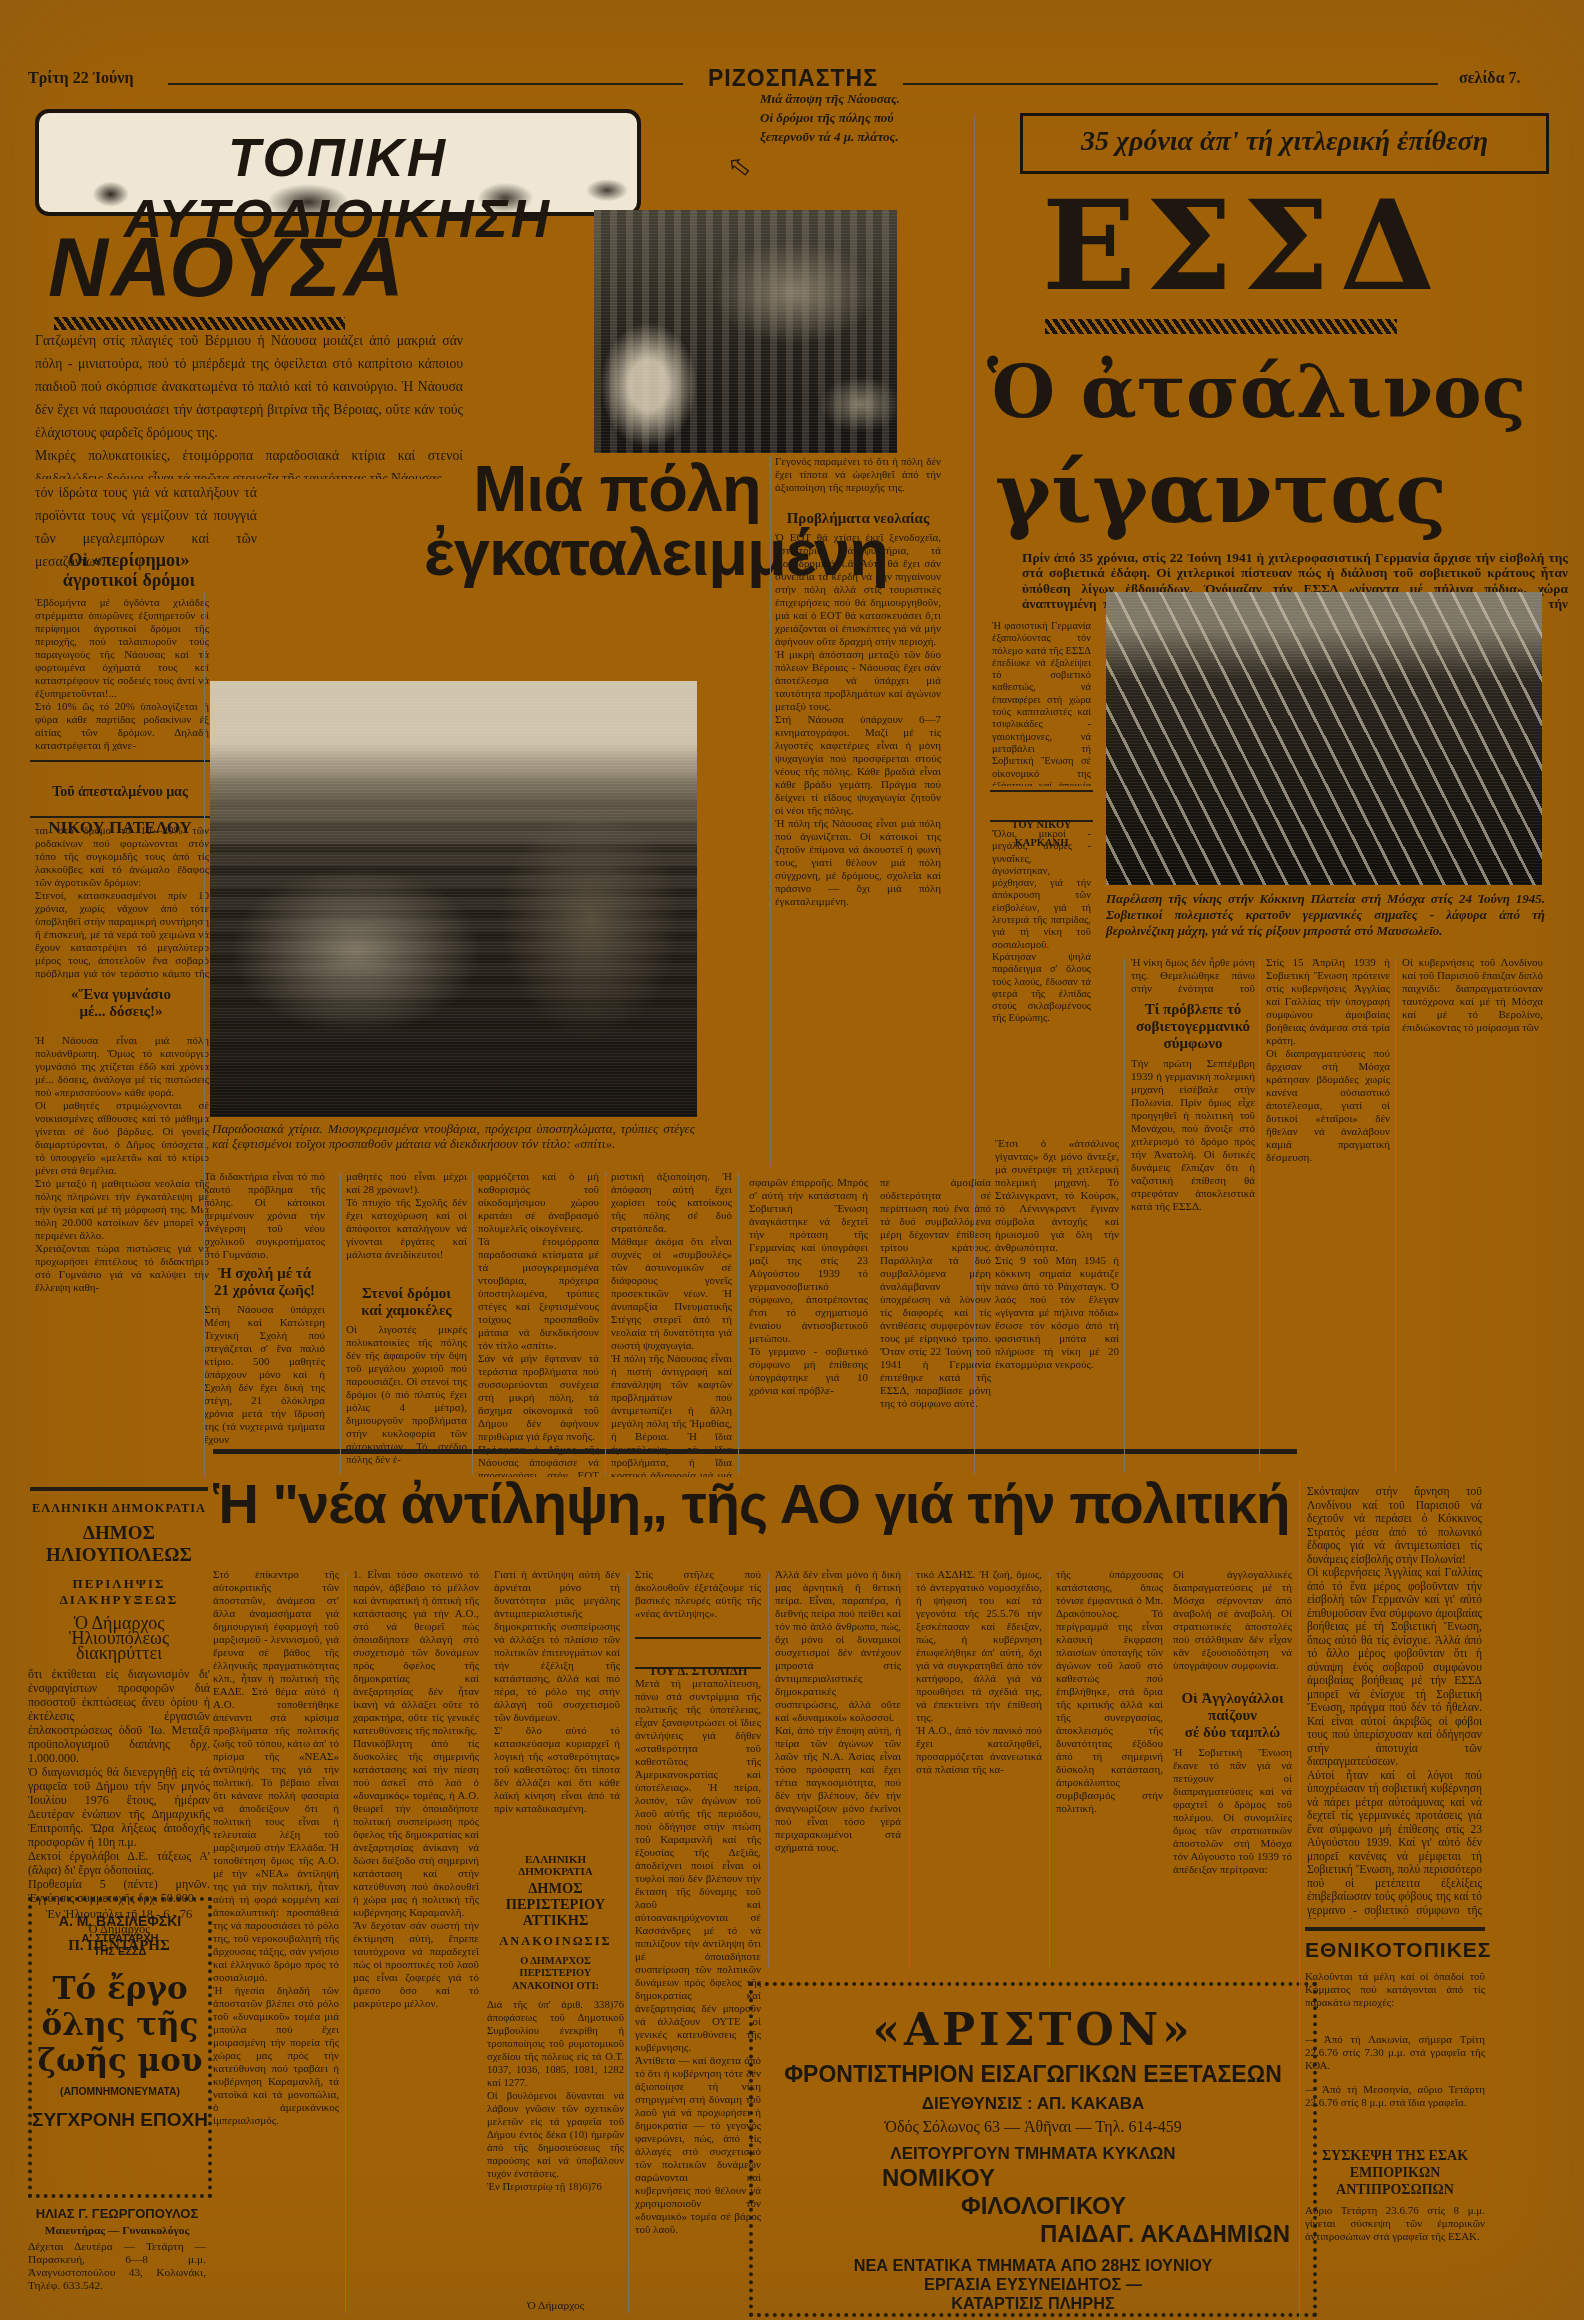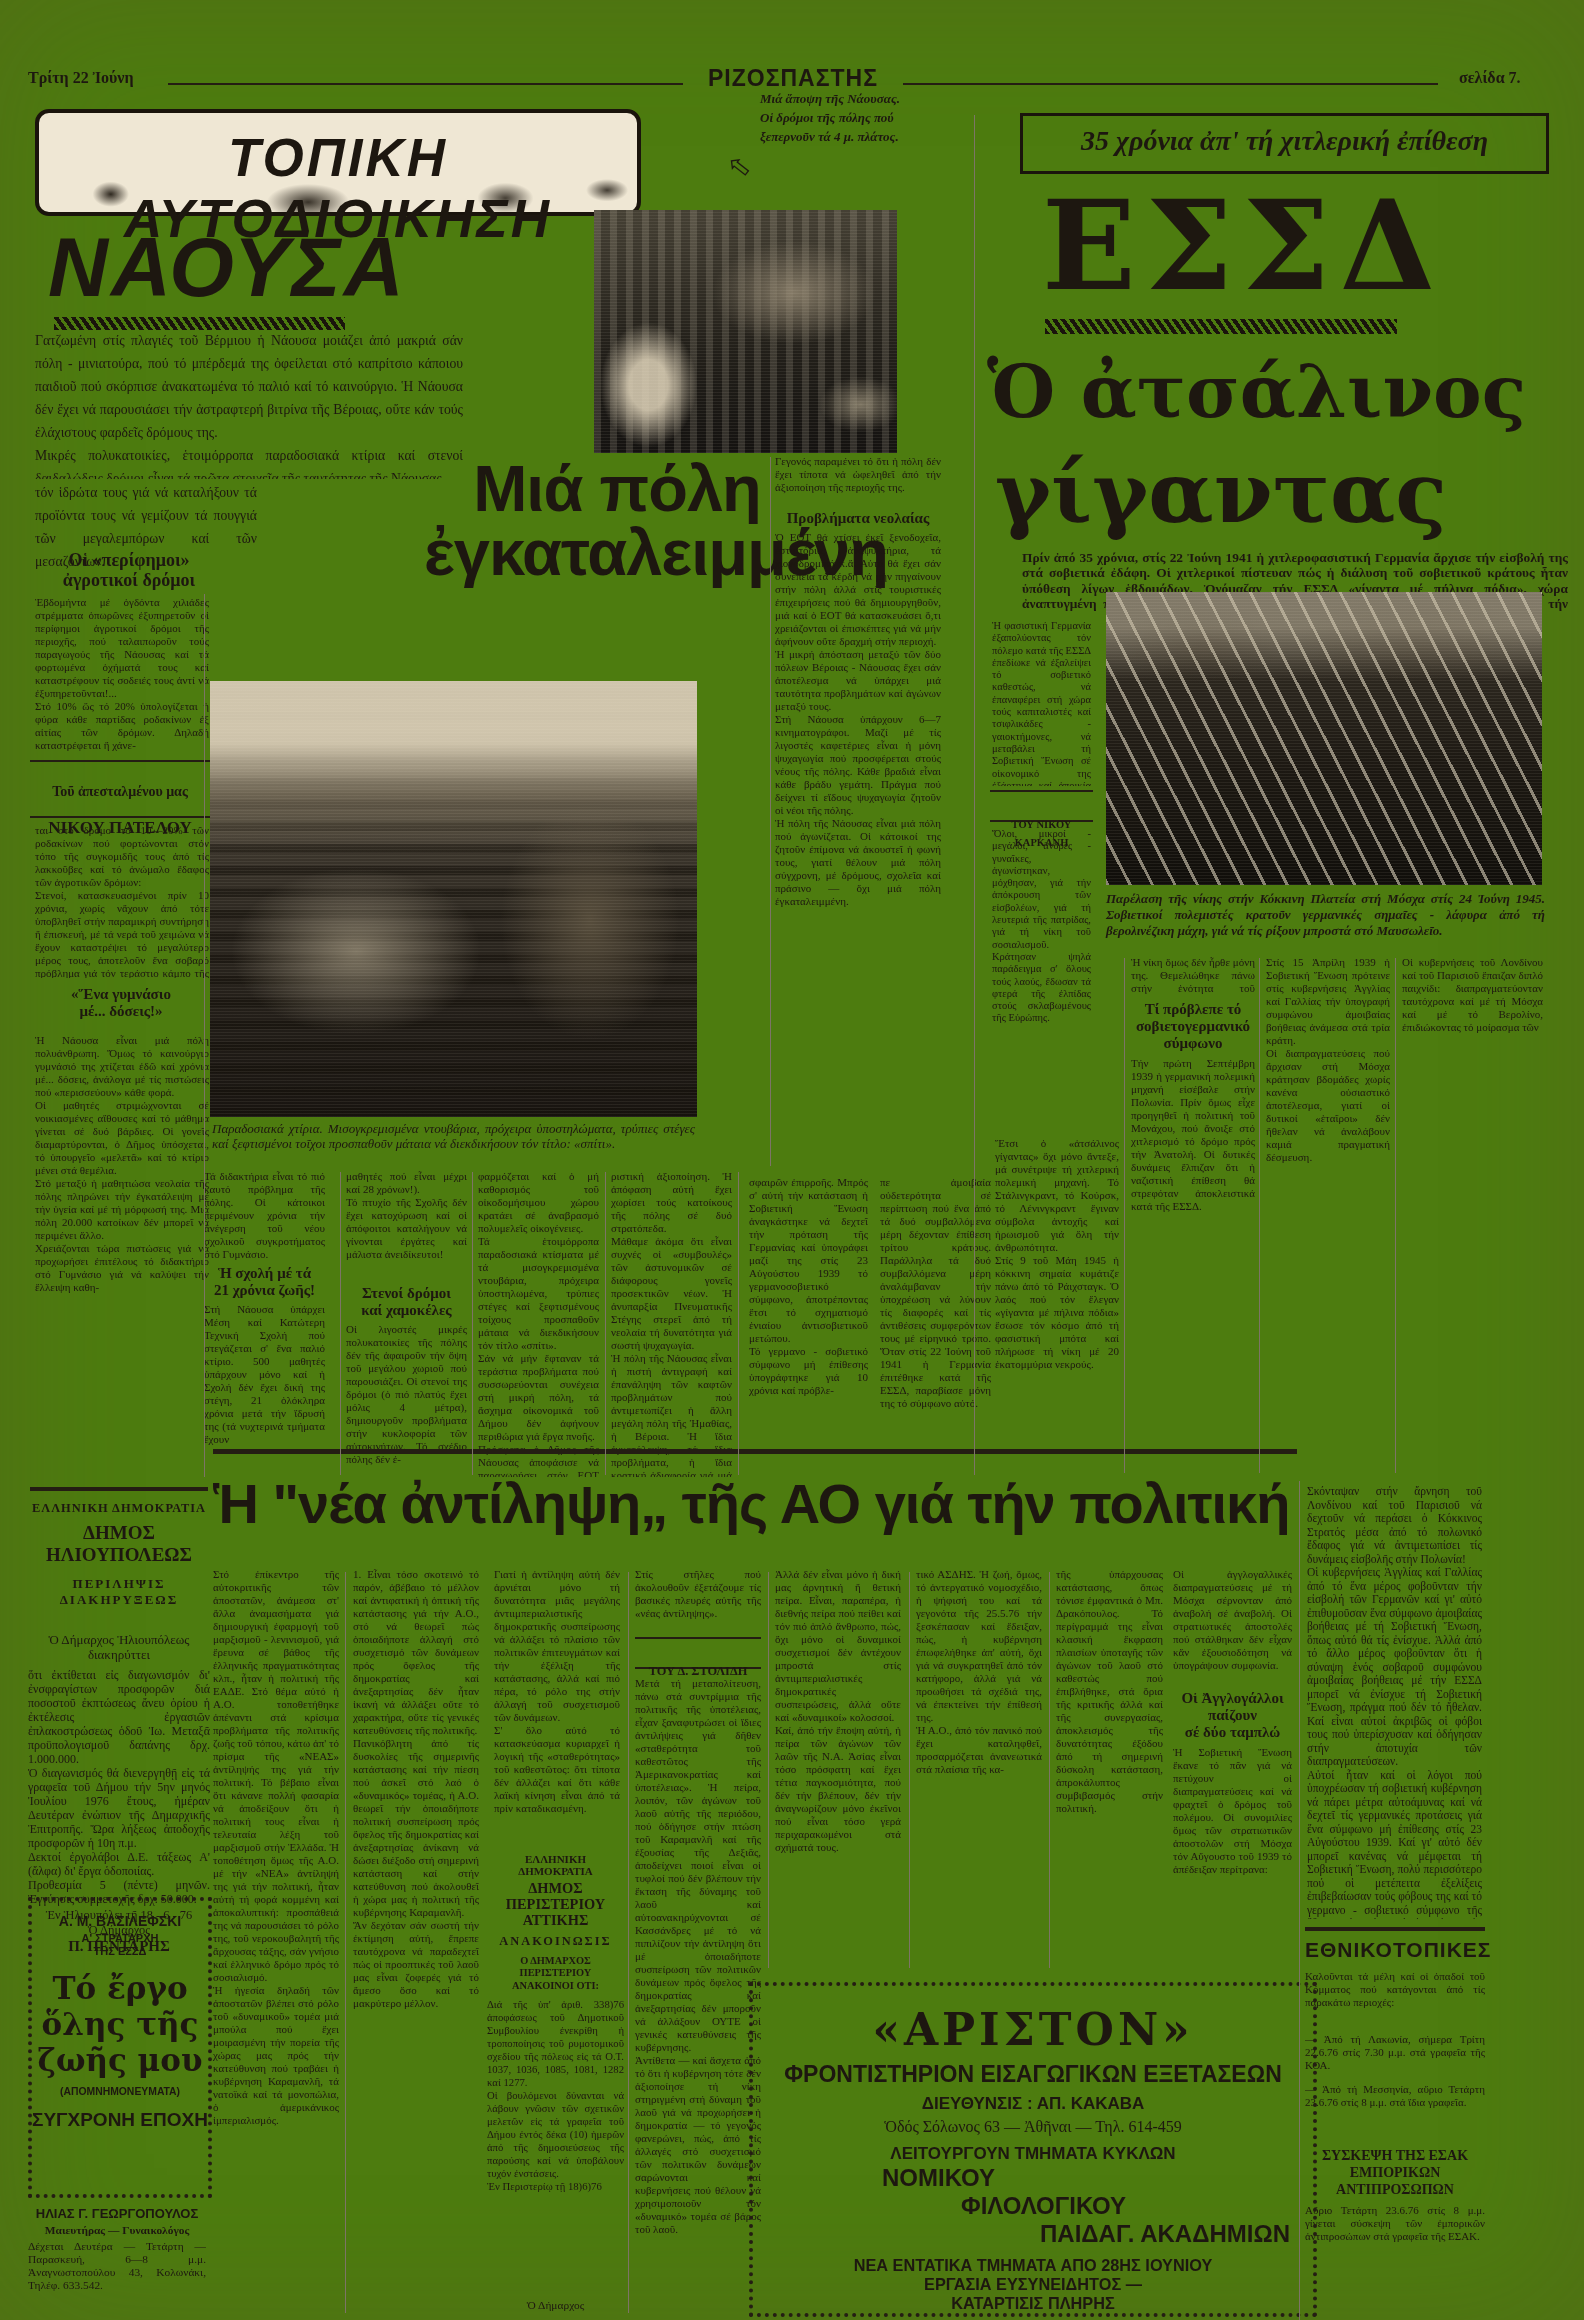--- a/index.html
+++ b/index.html
@@ -1,16 +1,16 @@
 <!DOCTYPE html>
 <html><head>
 <meta charset="utf-8">
 <style>
   html,body{margin:0;padding:0;background:#8a8276;}
-  #page{position:relative;width:1584px;height:2321px;background:#4d7c0f;margin:0 auto;
+  #page{position:relative;width:1584px;height:2321px;background:#a16207;margin:0 auto;
         box-shadow:inset 0 0 139px rgba(90,70,40,.25);overflow:hidden;
         font-family:"Liberation Serif",serif;color:#1d1710;}
   .abs{position:absolute;}
   .txt{font-size:11px;line-height:13px;text-align:justify;white-space:pre-line;overflow:hidden;}
   .txt-md{font-size:13.7px;line-height:23px;text-align:justify;white-space:pre-line;overflow:hidden;}
   .bold{font-weight:bold;}
   .ital{font-style:italic;}
   .ctr{text-align:center;}
   .sub{font-weight:bold;font-size:18px;line-height:20px;text-align:center;white-space:pre-line;}
   .sub-sm{font-weight:bold;font-size:15px;line-height:17px;text-align:center;white-space:pre-line;}
@@ -251,21 +251,21 @@
     <div class="sans bold" style="font-size:16.3px;margin-top:8px;">ΝΕΑ ΕΝΤΑΤΙΚΑ ΤΜΗΜΑΤΑ ΑΠΟ 28ΗΣ ΙΟΥΝΙΟΥ</div>
     <div class="sans bold" style="font-size:16.3px;white-space:pre-line;">ΕΡΓΑΣΙΑ ΕΥΣΥΝΕΙΔΗΤΟΣ —
 ΚΑΤΑΡΤΙΣΙΣ ΠΛΗΡΗΣ</div>
   </div>
 
   <div class="abs rule" style="left:30px;top:1487px;width:178px;height:4px;"></div>
   <div class="abs" style="left:28px;top:1501px;width:182px;height:388px;">
     <div class="bold ctr" style="font-size:12.4px;letter-spacing:1px;">ΕΛΛΗΝΙΚΗ ΔΗΜΟΚΡΑΤΙΑ</div>
     <div class="bold ctr" style="font-size:19px;margin-top:6px;">ΔΗΜΟΣ ΗΛΙΟΥΠΟΛΕΩΣ</div>
     <div class="bold ctr" style="font-size:13px;letter-spacing:2px;margin-top:10px;">ΠΕΡΙΛΗΨΙΣ ΔΙΑΚΗΡΥΞΕΩΣ</div>
-    <div class="ctr" style="font-size:13px;line-height:15px;white-space:pre-line;margin-top:24px;">Ὁ Δήμαρχος Ἡλιουπόλεως
+    <div class="ctr" style="font-size:18px;line-height:15px;white-space:pre-line;margin-top:8px;">Ὁ Δήμαρχος Ἡλιουπόλεως
 διακηρύττει</div>
     <div class="txt" style="margin-top:6px;height:238px;font-size:12px;line-height:14px;">ὅτι ἐκτίθεται εἰς διαγωνισμόν δι' ἐνσφραγίστων προσφορῶν διά ποσοστοῦ ἐκπτώσεως ἄνευ ὁρίου ἡ ἐκτέλεσις ἐργασιῶν ἐπλακοστρώσεως ὁδοῦ Ἰω. Μεταξᾶ προϋπολογισμοῦ δαπάνης δρχ. 1.000.000.
 Ὁ διαγωνισμός θά διενεργηθῇ εἰς τά γραφεῖα τοῦ Δήμου τήν 5ην μηνός Ἰουλίου 1976 ἔτους, ἡμέραν Δευτέραν ἐνώπιον τῆς Δημαρχικῆς Ἐπιτροπῆς. Ὥρα λήξεως ἀποδοχῆς προσφορῶν ἡ 10η π.μ.
 Δεκτοί ἐργολάβοι Δ.Ε. τάξεως Α' (ἄλφα) δι' ἔργα ὁδοποιίας.
 Προθεσμία 5 (πέντε) μηνῶν. Ἐγγύησις συμμετοχῆς δρχ. 50.000.
 Πληροφορίαι εἰς τά γραφεῖα τοῦ Δήμου κατά τάς ἐργασίμους ἡμέρας καί ὥρας.</div>
     <div class="ctr" style="font-size:12.4px;margin-top:2px;">Ἐν Ἡλιουπόλει τῇ 18 - 6 - 76</div>
     <div class="ctr" style="font-size:12.4px;">Ὁ Δήμαρχος</div>
     <div class="bold ctr" style="font-size:15px;">Π. ΠΕΝΤΑΡΗΣ</div>
   </div>

